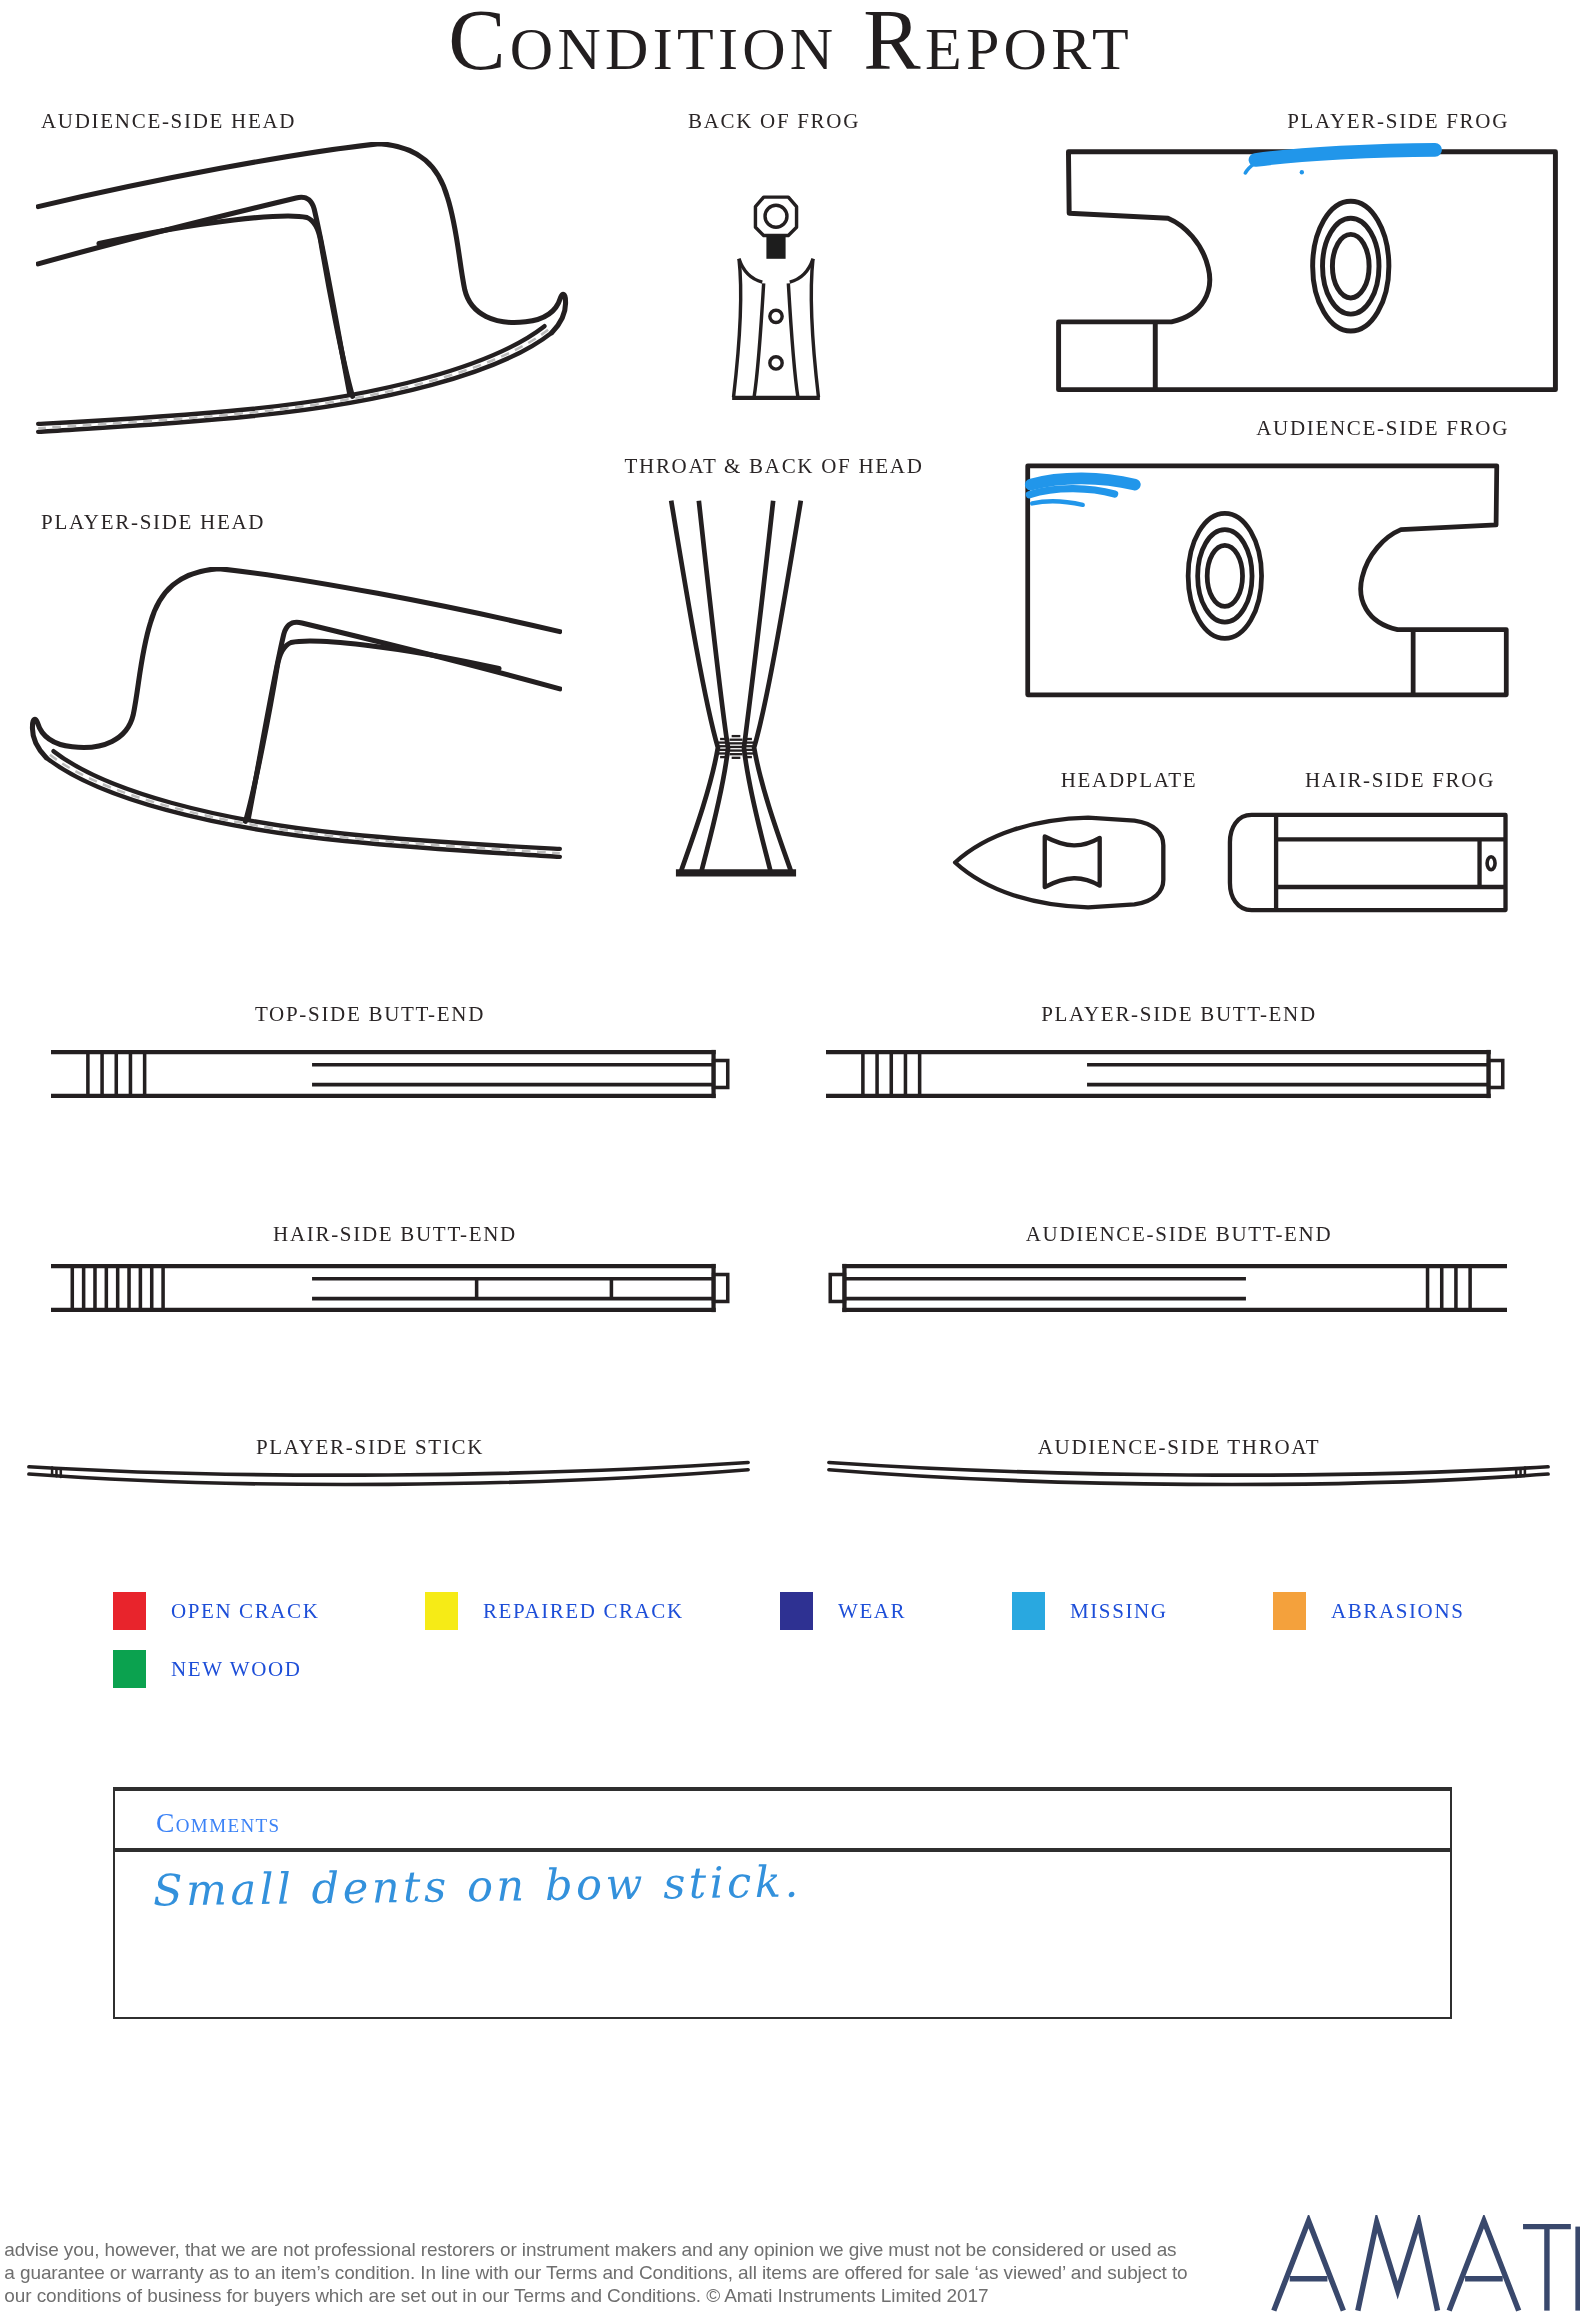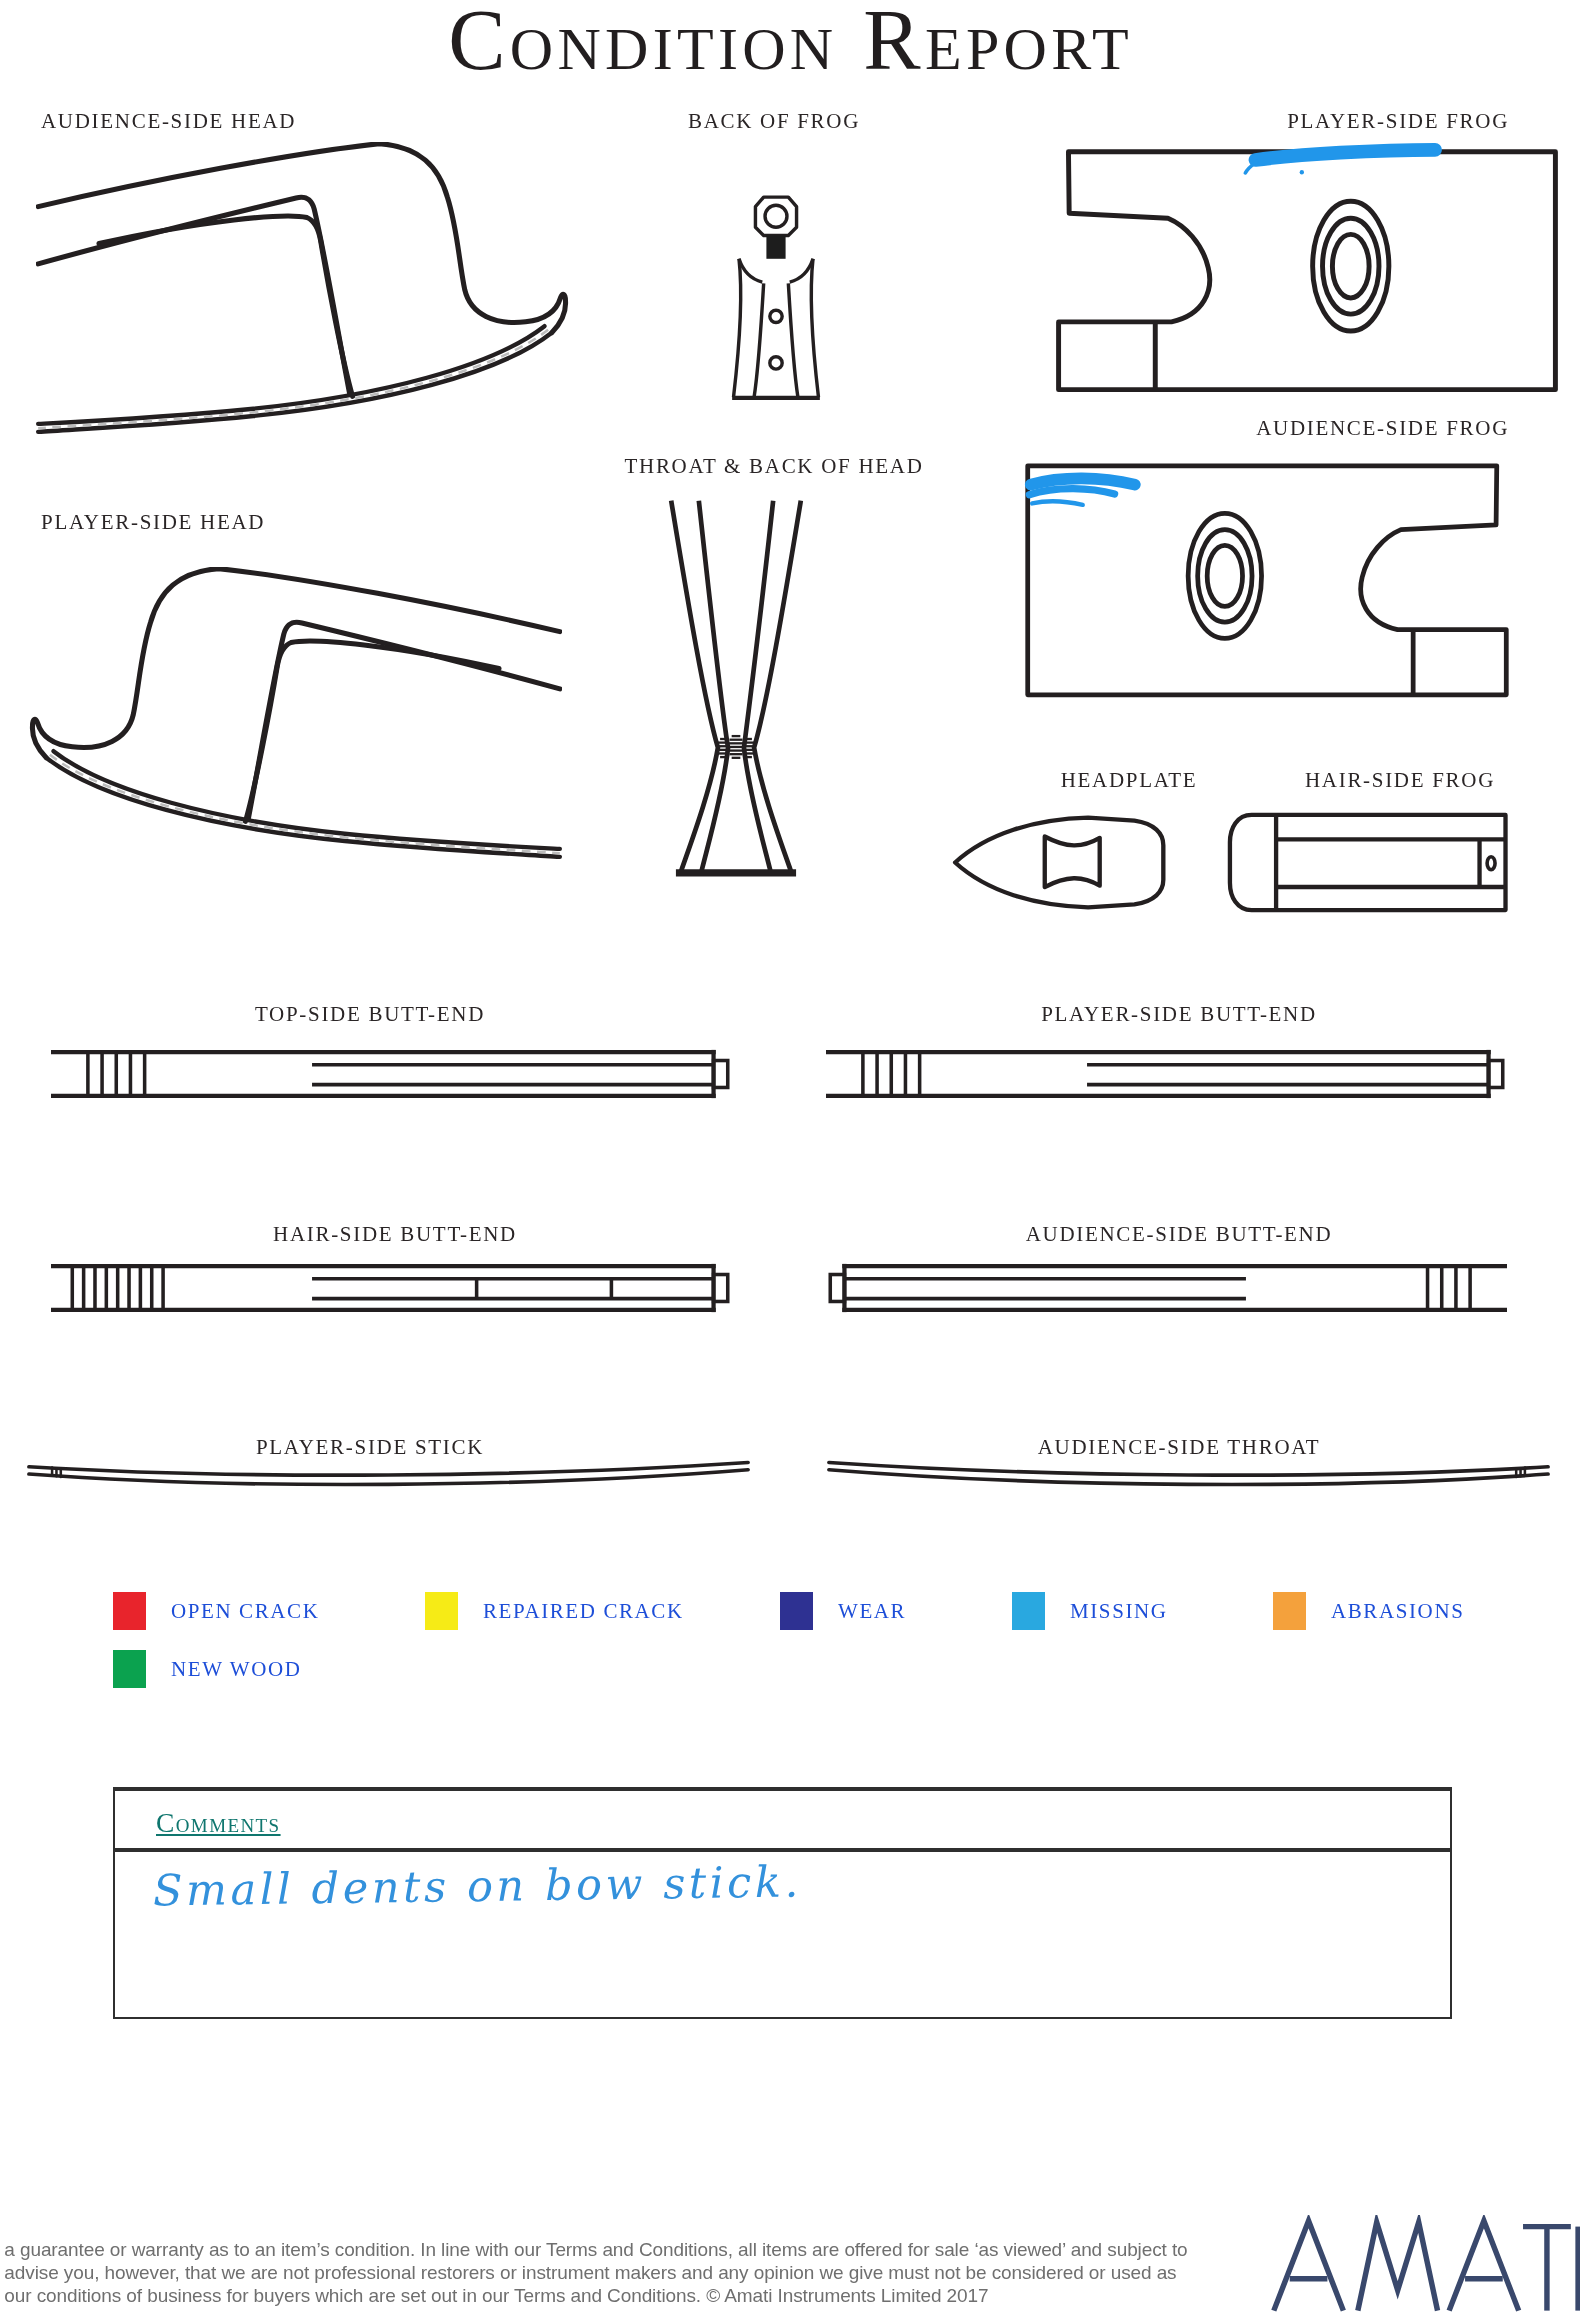--- a/index.html
+++ b/index.html
@@ -46,21 +46,21 @@
   }
   .comments-box{
     left:113px;top:1787px;width:1339px;height:232px;
     border:2.2px solid #2f2f2f;border-top-width:4.3px;
     box-sizing:border-box;
     background:#fff;
   }
   .comments-heading{
     position:absolute;left:41px;top:16px;
     font-variant:small-caps;
-    font-size:27.5px;letter-spacing:1.4px;color:#0f766e;text-decoration:underline;
+    font-size:27.5px;letter-spacing:1.4px;color:#3b82f6;
   }
   .comments-divider{
     position:absolute;left:-2.2px;right:-2.2px;top:57px;height:3.6px;background:#2f2f2f;
   }
   .handwriting{
     position:absolute;left:38px;top:70px;
     font-family:"DejaVu Serif", serif;
     font-style:italic;
     font-size:43px;
     letter-spacing:3.6px;
@@ -389,22 +389,22 @@
   <div class="legend-label">NEW WOOD</div>
 </div>
 
 <div class="abs comments-box">
   <div class="comments-heading">Comments</div>
   <div class="comments-divider"></div>
   <div class="handwriting" style="color: rgb(51, 145, 220);">Small dents on bow stick.</div>
 </div>
 
 <div class="abs footer-text">
+  <div>advise you, however, that we are not professional restorers or instrument makers and any opinion we give must not be considered or used as</div>
   <div>a guarantee or warranty as to an item’s condition. In line with our Terms and Conditions, all items are offered for sale ‘as viewed’ and subject to</div>
-  <div>advise you, however, that we are not professional restorers or instrument makers and any opinion we give must not be considered or used as</div>
   <div>our conditions of business for buyers which are set out in our Terms and Conditions. © Amati Instruments Limited 2017</div>
 </div>
 
 <div class="abs logo" aria-label="AMATI">
   <svg viewBox="0 0 432 144">
     <g stroke="#39486c" stroke-width="7.5" fill="none">
       <path d="M8,132 L56,8 L104,132"></path>
         <path d="M30,88 H82"></path>
       <path d="M124,132 L150,10 L179,104 L208,10 L234,132"></path>
       <path d="M250,132 L298,8 L346,132"></path>

